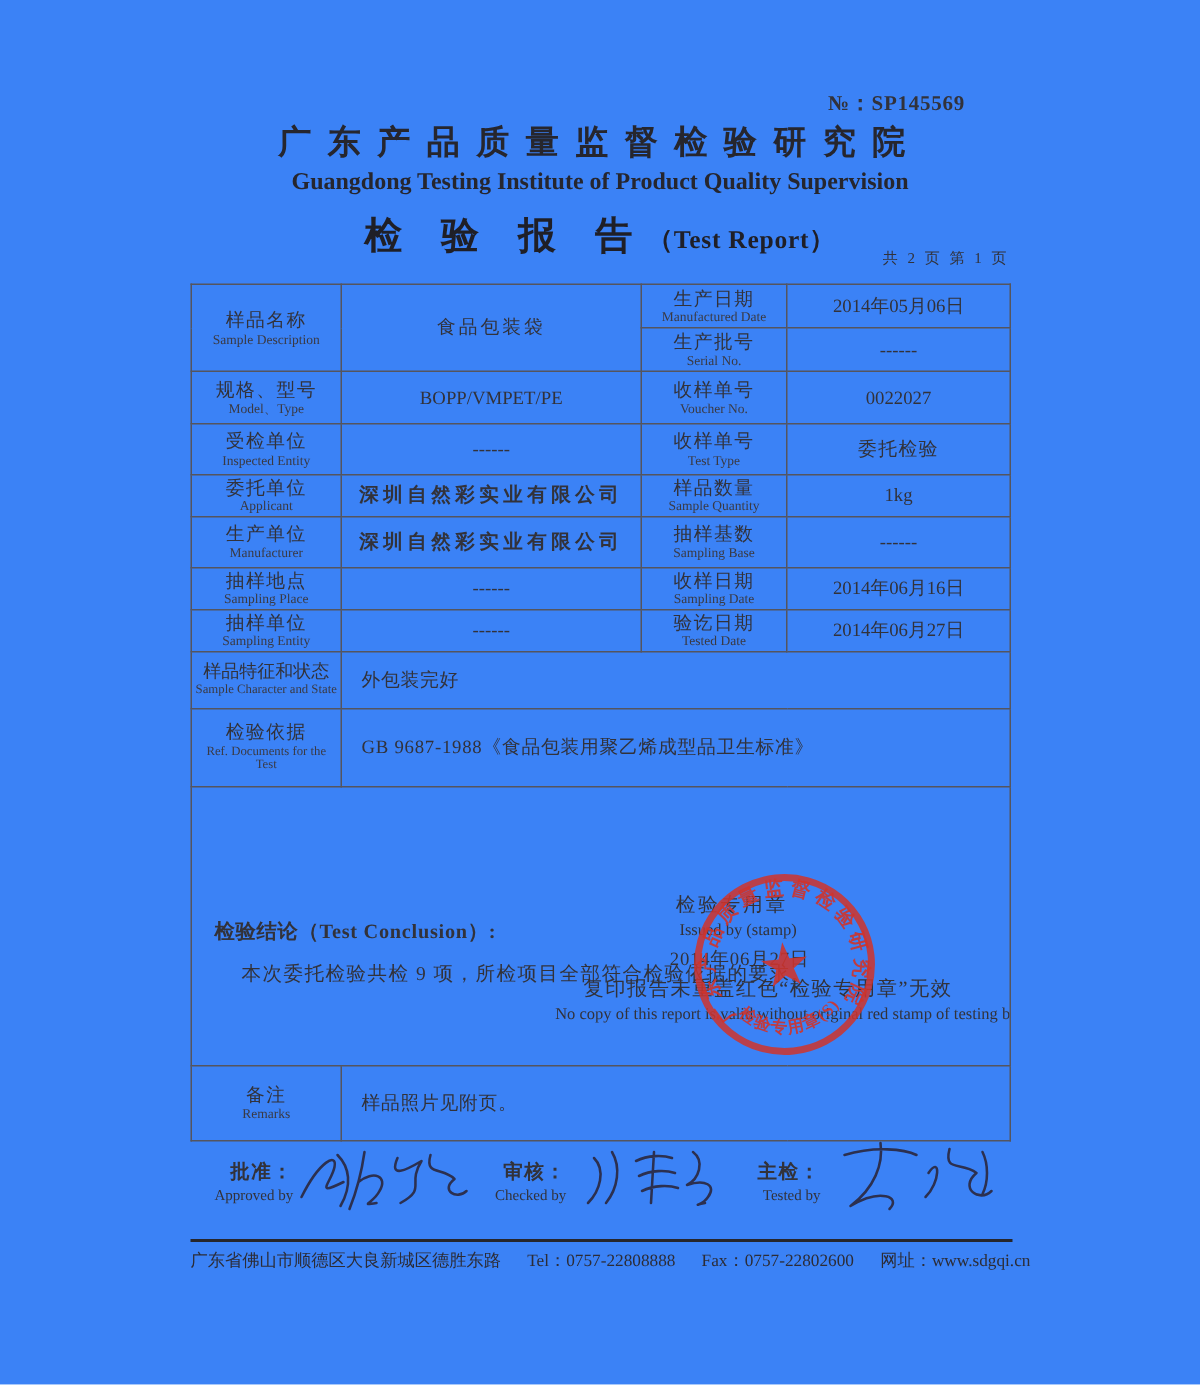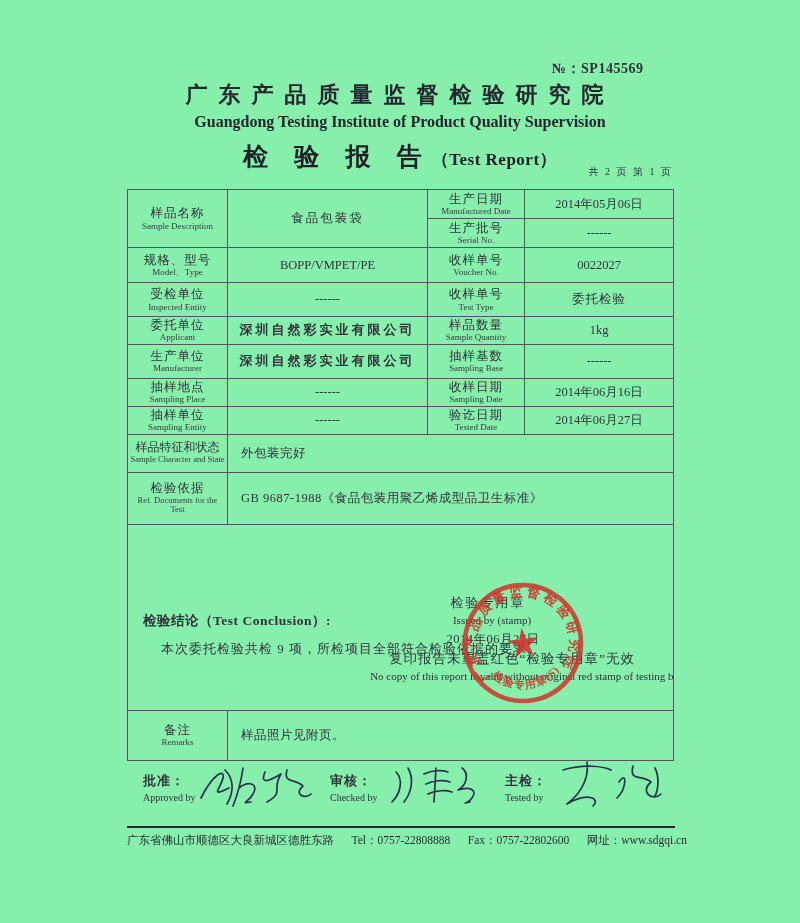--- a/index.html
+++ b/index.html
@@ -1,17 +1,17 @@
 <!DOCTYPE html>
 <html><head>
 <meta charset="utf-8">
 <style>
   html,body{margin:0;padding:0;background:#ffffff;}
   .page{
-    position:relative;width:800px;height:923px;background:#86efac;
+    position:relative;width:800px;height:923px;background:#3b82f6;
     font-family:"Liberation Serif","DejaVu Serif",serif;color:#32323a;overflow:hidden;
   }
   
   .report-no{position:absolute;top:60px;left:552px;font-weight:bold;font-size:14px;letter-spacing:.5px;}
   .hdr{position:absolute;top:80px;left:0;width:800px;text-align:center;}
   .institute-zh{font-size:22px;font-weight:bold;letter-spacing:11px;color:#26262e;}
   .institute-en{font-size:16px;font-weight:bold;margin-top:3px;color:#26262e;}
   .report-title{margin-top:9px;color:#1f1f27;}
   .report-title .zh{font-size:25px;font-weight:bold;letter-spacing:10px;}
   .report-title .en{font-size:17px;font-weight:bold;letter-spacing:.5px;}
@@ -31,21 +31,21 @@
   .concl-body{font-size:13px;margin:10px 0 0 31px;letter-spacing:1px;}
   .seal-block{position:absolute;top:71px;right:-17px;text-align:center;line-height:1;font-family:Liberation Serif, serif;}
   .seal-block .l1{font-size:13px;letter-spacing:2px;padding-right:84px;}
   .seal-block .l2{font-size:11px;margin-top:6px;padding-right:76px;}
   .seal-block .l3{font-size:12.5px;margin-top:7px;padding-right:74px;letter-spacing:.5px;}
   .seal-block .l4{font-size:13.5px;margin-top:7px;padding-right:36px;letter-spacing:1px;}
   .seal-block .l5{font-size:11px;margin-top:5px;padding-right:0;}
   .stamp{position:absolute;left:315px;top:38px;transform:rotate(-6deg);pointer-events:none;}
   
   .sig-row{position:absolute;top:772px;left:127px;width:560px;height:56px;}
-  .sig-group{position:absolute;top:0;}
+  .sig-group{position:absolute;top:0;text-align:right;}
   .sig-label .zh{font-size:13px;font-weight:bold;letter-spacing:1px;}
   .sig-label .en{font-size:10px;margin-top:2px;}
   .sig-svg{position:absolute;top:-12px;}
   .sig-svg path{fill:none;stroke:#2c3050;stroke-width:1.7;stroke-linecap:round;stroke-linejoin:round;}
   
   .footer-rule{position:absolute;top:826px;left:127px;width:548px;height:2px;background:#26262c;}
   .footer-text{position:absolute;top:833px;left:127px;width:560px;display:flex;justify-content:space-between;
     font-size:11.5px;color:#2c2c36;white-space:nowrap;}
 </style>
 </head>

